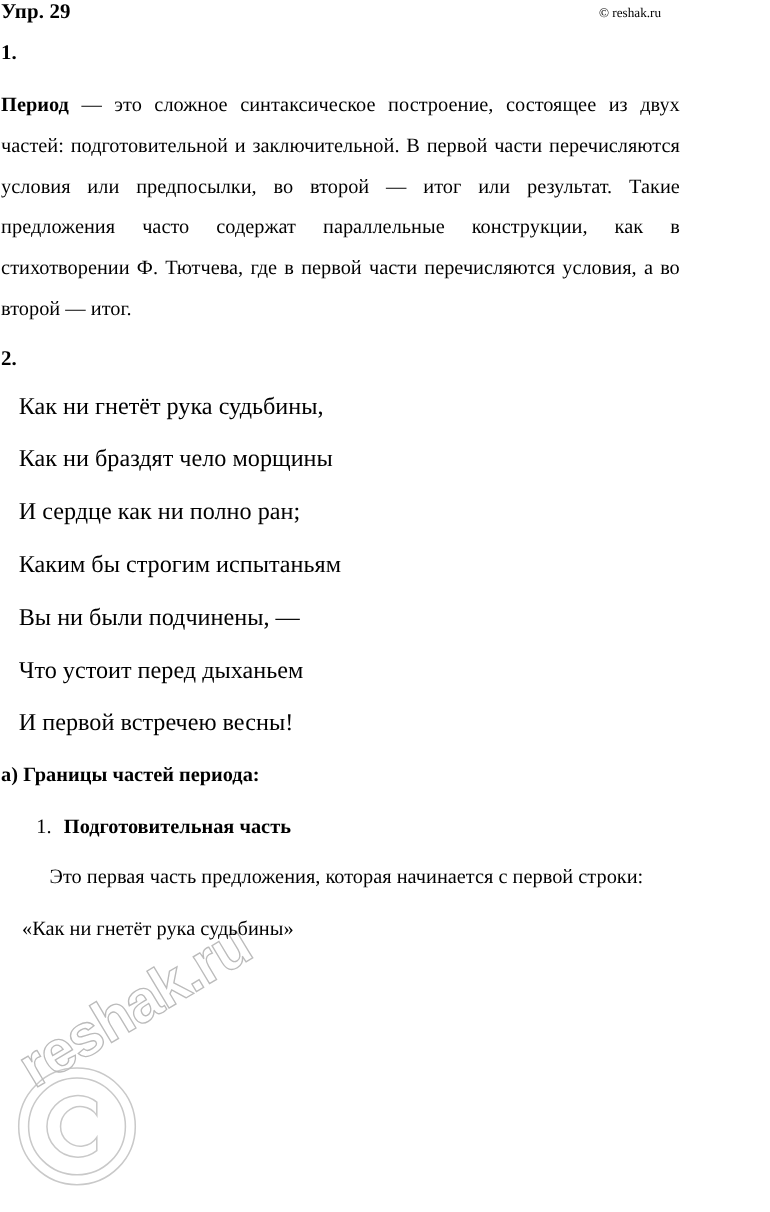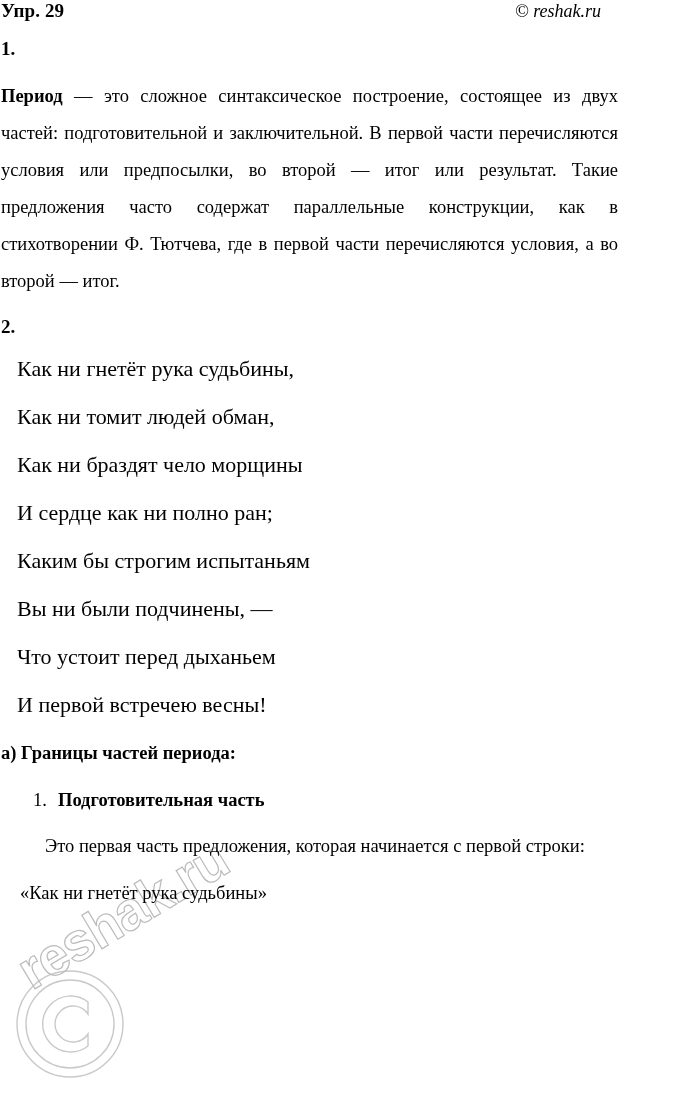--- a/index.html
+++ b/index.html
@@ -35,25 +35,24 @@
     justify-content: space-between;
     margin-bottom: 6px;
   }
   .exercise-title {
     font-size: 19px;
     font-weight: bold;
     line-height: 22px;
     letter-spacing: 0.1px;
   }
   .site-credit {
-    font-size: 18px;
+    font-size: 12px;
     line-height: 22px;
     white-space: nowrap;
     padding-right: 17px;
-    font-style: italic;
   }
 
   
   .section-num {
     font-size: 19px;
     font-weight: bold;
     line-height: 26px;
     margin: 12px 0 16px 0;
   }
   .plain-line {
@@ -187,21 +186,20 @@
 
   <p class="para">
     <b>Период</b><span> — это сложное синтаксическое построение, состоящее из двух частей: подготовительной и заключительной. В первой части перечисляются условия или предпосылки, во второй — итог или результат. Такие предложения часто содержат параллельные конструкции, как в стихотворении Ф. Тютчева, где в первой части перечисляются условия, а во второй — итог.</span>
   </p>
 
   <div class="section-num">2.</div>
 
 
   <div>
     <div class="verse-line">Как ни гнетёт рука судьбины,</div>
-    <div class="verse-line">Как ни томит людей обман,</div>
     <div class="verse-line">Как ни браздят чело морщины</div>
     <div class="verse-line">И сердце как ни полно ран;</div>
     <div class="verse-line">Каким бы строгим испытаньям</div>
     <div class="verse-line">Вы ни были подчинены, —</div>
     <div class="verse-line">Что устоит перед дыханьем</div>
     <div class="verse-line">И первой встречею весны!</div>
   </div>
 
   <div class="sub-head">а) Границы частей периода:</div>
 

